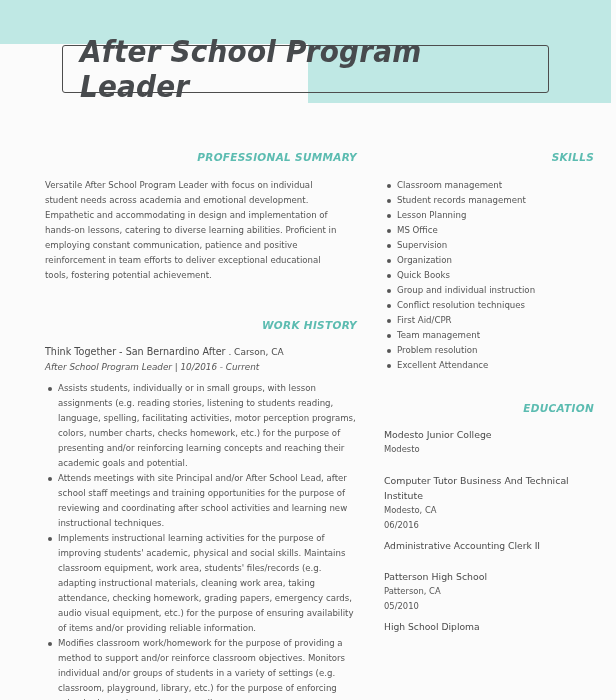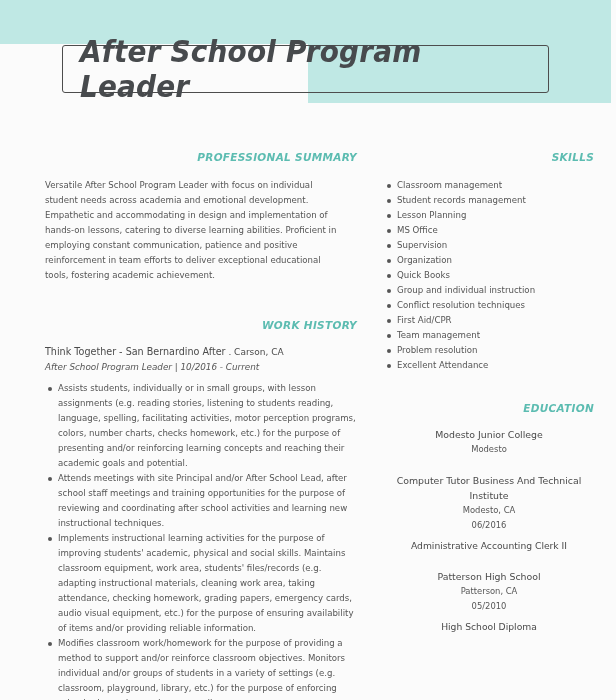--- a/index.html
+++ b/index.html
@@ -64,21 +64,21 @@
   ul.skills { margin: 14px 0 0 0; padding: 0; list-style: none; }
   ul.skills li {
     position: relative; padding-left: 13px;
     font-size: 8.6px; line-height: 15px; color: #555;
   }
   ul.skills li::before {
     content: ""; position: absolute; left: 3px; top: 6px;
     width: 4px; height: 4px; border-radius: 50%; background: #555;
   }
   .edu-title { margin-top: 28px; }
-  .edu-block { margin-top: 12px; text-align: center; }
+  .edu-block { margin-top: 12px; }
   .edu-school { font-size: 9.4px; line-height: 15px; color: #4a4a4a; }
   .edu-loc, .edu-date { font-size: 8.4px; line-height: 15px; color: #555; }
   .edu-degree { font-size: 9.2px; line-height: 15px; color: #4a4a4a; margin-top: 5px; }
   .edu-degree .field { font-size: 8.4px; }
   .edu-gap { margin-top: 16px; }
 </style>
 </head>
 <body>
 
 <div class="band-top"></div>
@@ -89,21 +89,21 @@
 
 <div class="col-left">
   <h2 class="section-title">PROFESSIONAL SUMMARY</h2>
   <p class="para">
     <span>Versatile After School Program Leader with focus on individual</span><br>
     <span>student needs across academia and emotional development.</span><br>
     <span>Empathetic and accommodating in design and implementation of</span><br>
     <span>hands-on lessons, catering to diverse learning abilities. Proficient in</span><br>
     <span>employing constant communication, patience and positive</span><br>
     <span>reinforcement in team efforts to deliver exceptional educational</span><br>
-    <span>tools, fostering academic achievement.</span>
+    <span>tools, fostering potential achievement.</span>
   </p>
 
   <h2 class="section-title work-title">WORK HISTORY</h2>
   <div>
     <div class="company">
       <span>Think Together - San Bernardino After</span><span class="loc"> . Carson, CA</span>
     </div>
     <div class="role">After School Program Leader  |  10/2016 - Current</div>
     <ul class="bullets">
       <li>Assists students, individually or in small groups, with lesson assignments (e.g. reading stories, listening to students reading, language, spelling, facilitating activities, motor perception programs, colors, number charts, checks homework, etc.) for the purpose of presenting and/or reinforcing learning concepts and reaching their academic goals and potential.</li>

